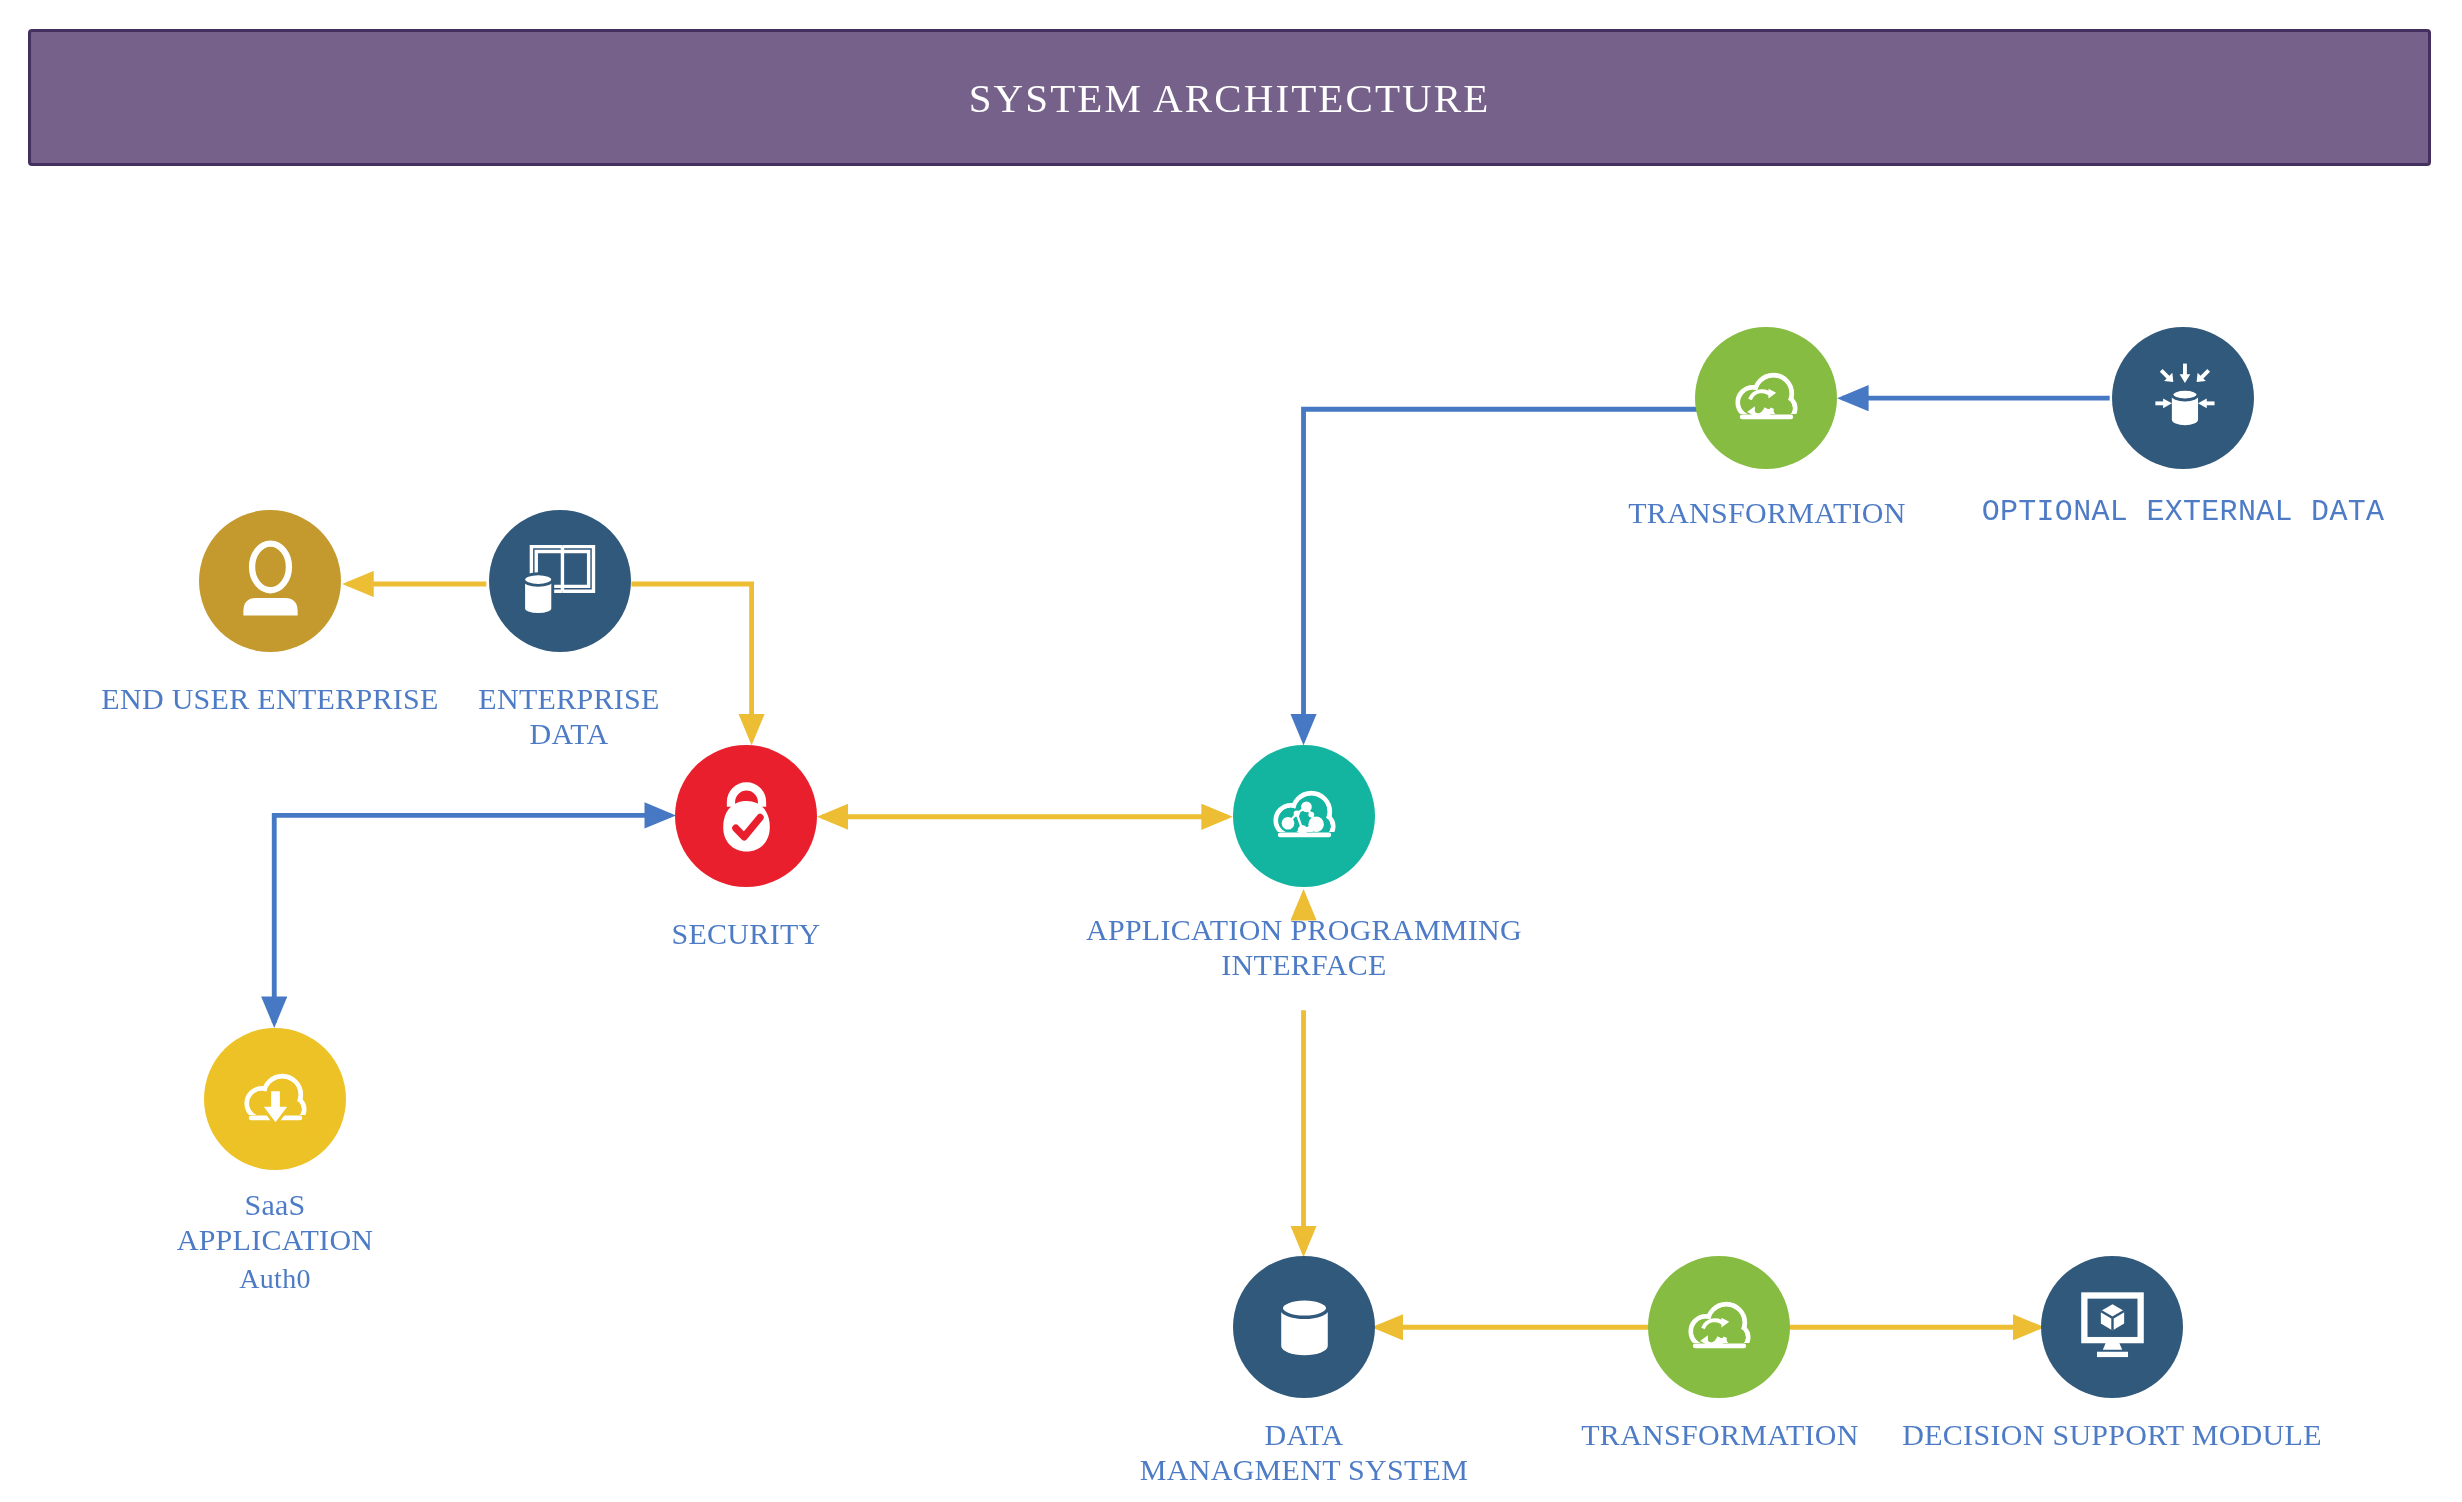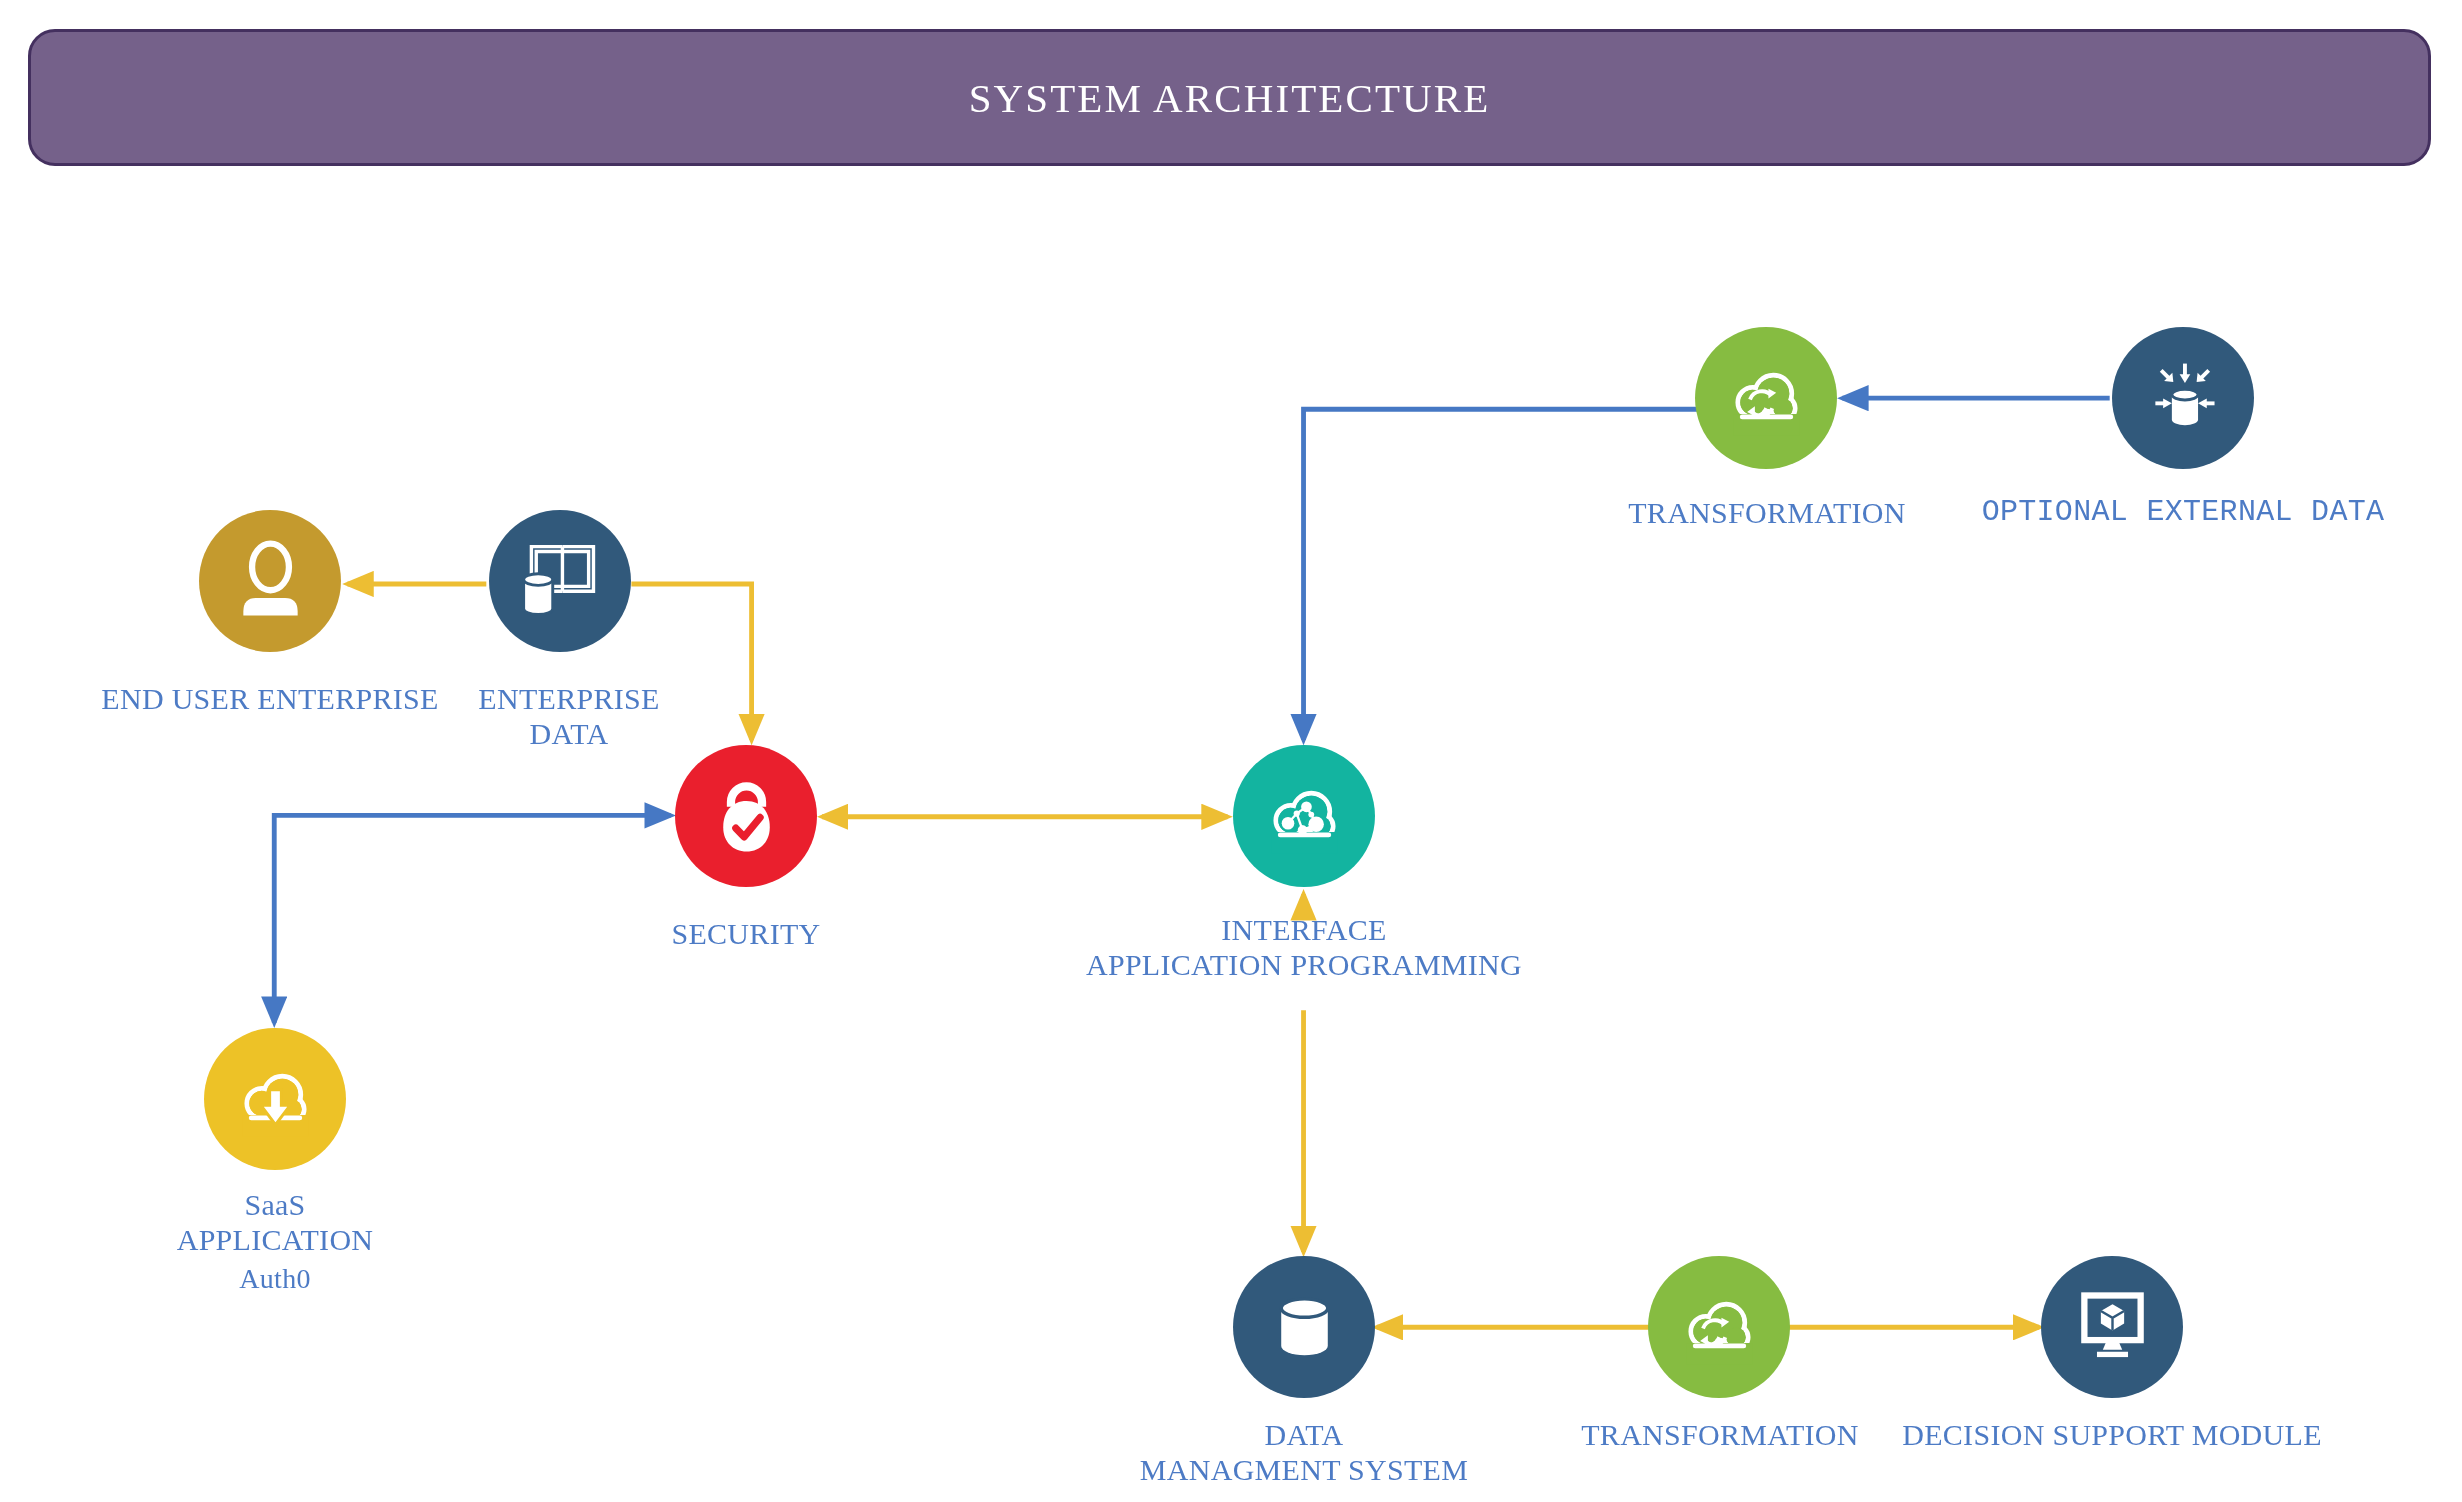--- a/index.html
+++ b/index.html
@@ -15,21 +15,21 @@
     background: #ffffff;
     overflow: hidden;
   }
   .title-bar {
     position: absolute;
     left: 28px;
     top: 29px;
     width: 2403px;
     height: 137px;
     box-sizing: border-box;
-    border-radius: 27px;
+    border-radius: 4px;
     border: 3.5px solid #44305F;
     background: #75618A;
     display: flex;
     align-items: center;
     justify-content: center;
   }
   .title-bar h1 {
     margin: 0;
     color: #ffffff;
     font-size: 41px;
@@ -162,22 +162,22 @@
               <circle cx="62" cy="58" r="8"></circle>
               <circle cx="48" cy="64" r="5"></circle>
               <circle cx="52" cy="40" r="5.5"></circle>
               <circle cx="42" cy="47" r="3.2"></circle>
               <circle cx="57" cy="48" r="3"></circle>
             </g>
           </svg>
         </div>
       </div>
       <div class="node-label" style="left: 1062px; top: 912px;">
+        <div>APPLICATION PROGRAMMING</div>
         <div>INTERFACE</div>
-        <div>APPLICATION PROGRAMMING</div>
       </div>
       <div class="node" style="left: 204px; top: 1028px;">
         <div class="node-circle" style="background: rgb(237, 194, 39);">
           <svg viewBox="0 0 100 100">
             <circle cx="36" cy="54" r="15.5" fill="#EDC227" stroke="#FFFFFF" stroke-width="5"></circle>
             <circle cx="57" cy="45" r="19" fill="#EDC227" stroke="#FFFFFF" stroke-width="5"></circle>
             <circle cx="67" cy="60" r="12.5" fill="#EDC227" stroke="#FFFFFF" stroke-width="5"></circle>
             <rect x="16" y="66" width="68" height="22" fill="#EDC227"></rect>
             <circle cx="36" cy="54" r="13" fill="#EDC227"></circle>
             <circle cx="57" cy="45" r="16.5" fill="#EDC227"></circle>

